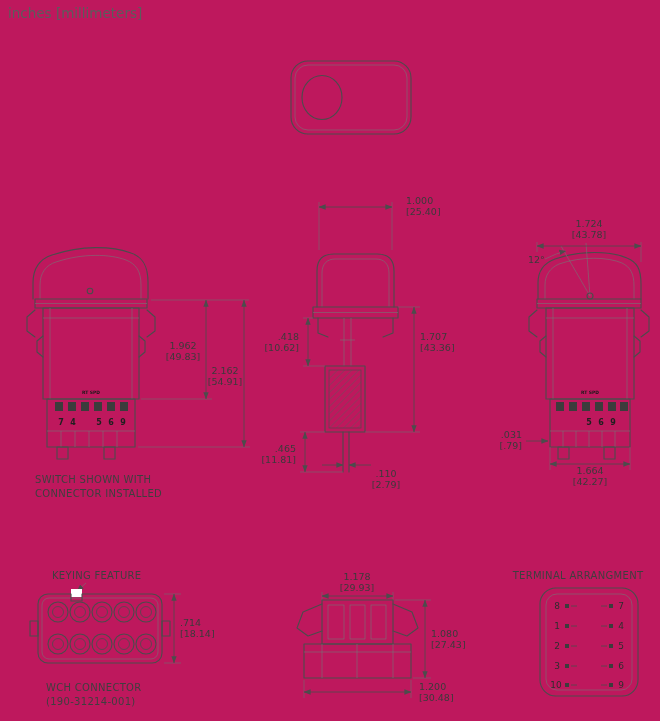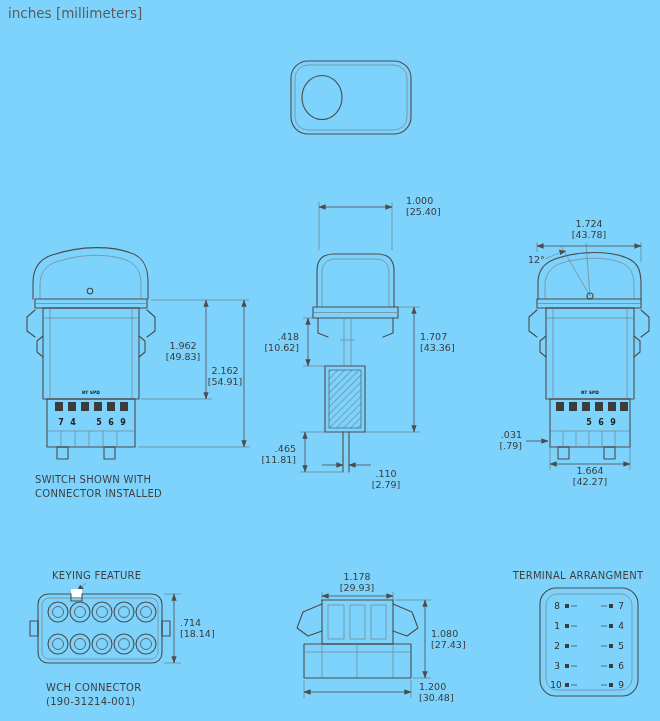--- a/index.html
+++ b/index.html
@@ -1,17 +1,17 @@
 <!DOCTYPE html>
 <html><head>
 <meta charset="utf-8">
 <style>
   * { box-sizing: border-box; }
   html, body { margin: 0; padding: 0; background: #ffffff; }
-  .stage { position: relative; width: 660px; height: 721px; background: #7dd3fc; overflow: hidden; }
+  .stage { position: relative; width: 660px; height: 721px; background: #be185d; overflow: hidden; }
   svg { display: block; }
   text { font-family: "DejaVu Sans", "Liberation Sans", sans-serif; fill: #3b3b3b; }
   .units { font-size: 13.5px; fill: #5c5c5c; }
   .dim   { font-size: 9.5px; fill: #3b3b3b; }
   .lbl   { font-size: 10px; fill: #3f3f3f; letter-spacing: .3px; }
   .digit { font-size: 8px; font-weight: bold; fill: #1f1f1f; }
   .tnum  { font-size: 9px; fill: #2e2e2e; }
   .tiny  { font-size: 4.5px; font-weight: bold; fill: #1a1a1a; }
   .ln   { fill: none; stroke: #4c4c4c; stroke-width: 1.1; stroke-linejoin: round; stroke-linecap: round; }
   .thin { fill: none; stroke: #767676; stroke-width: .6; }

